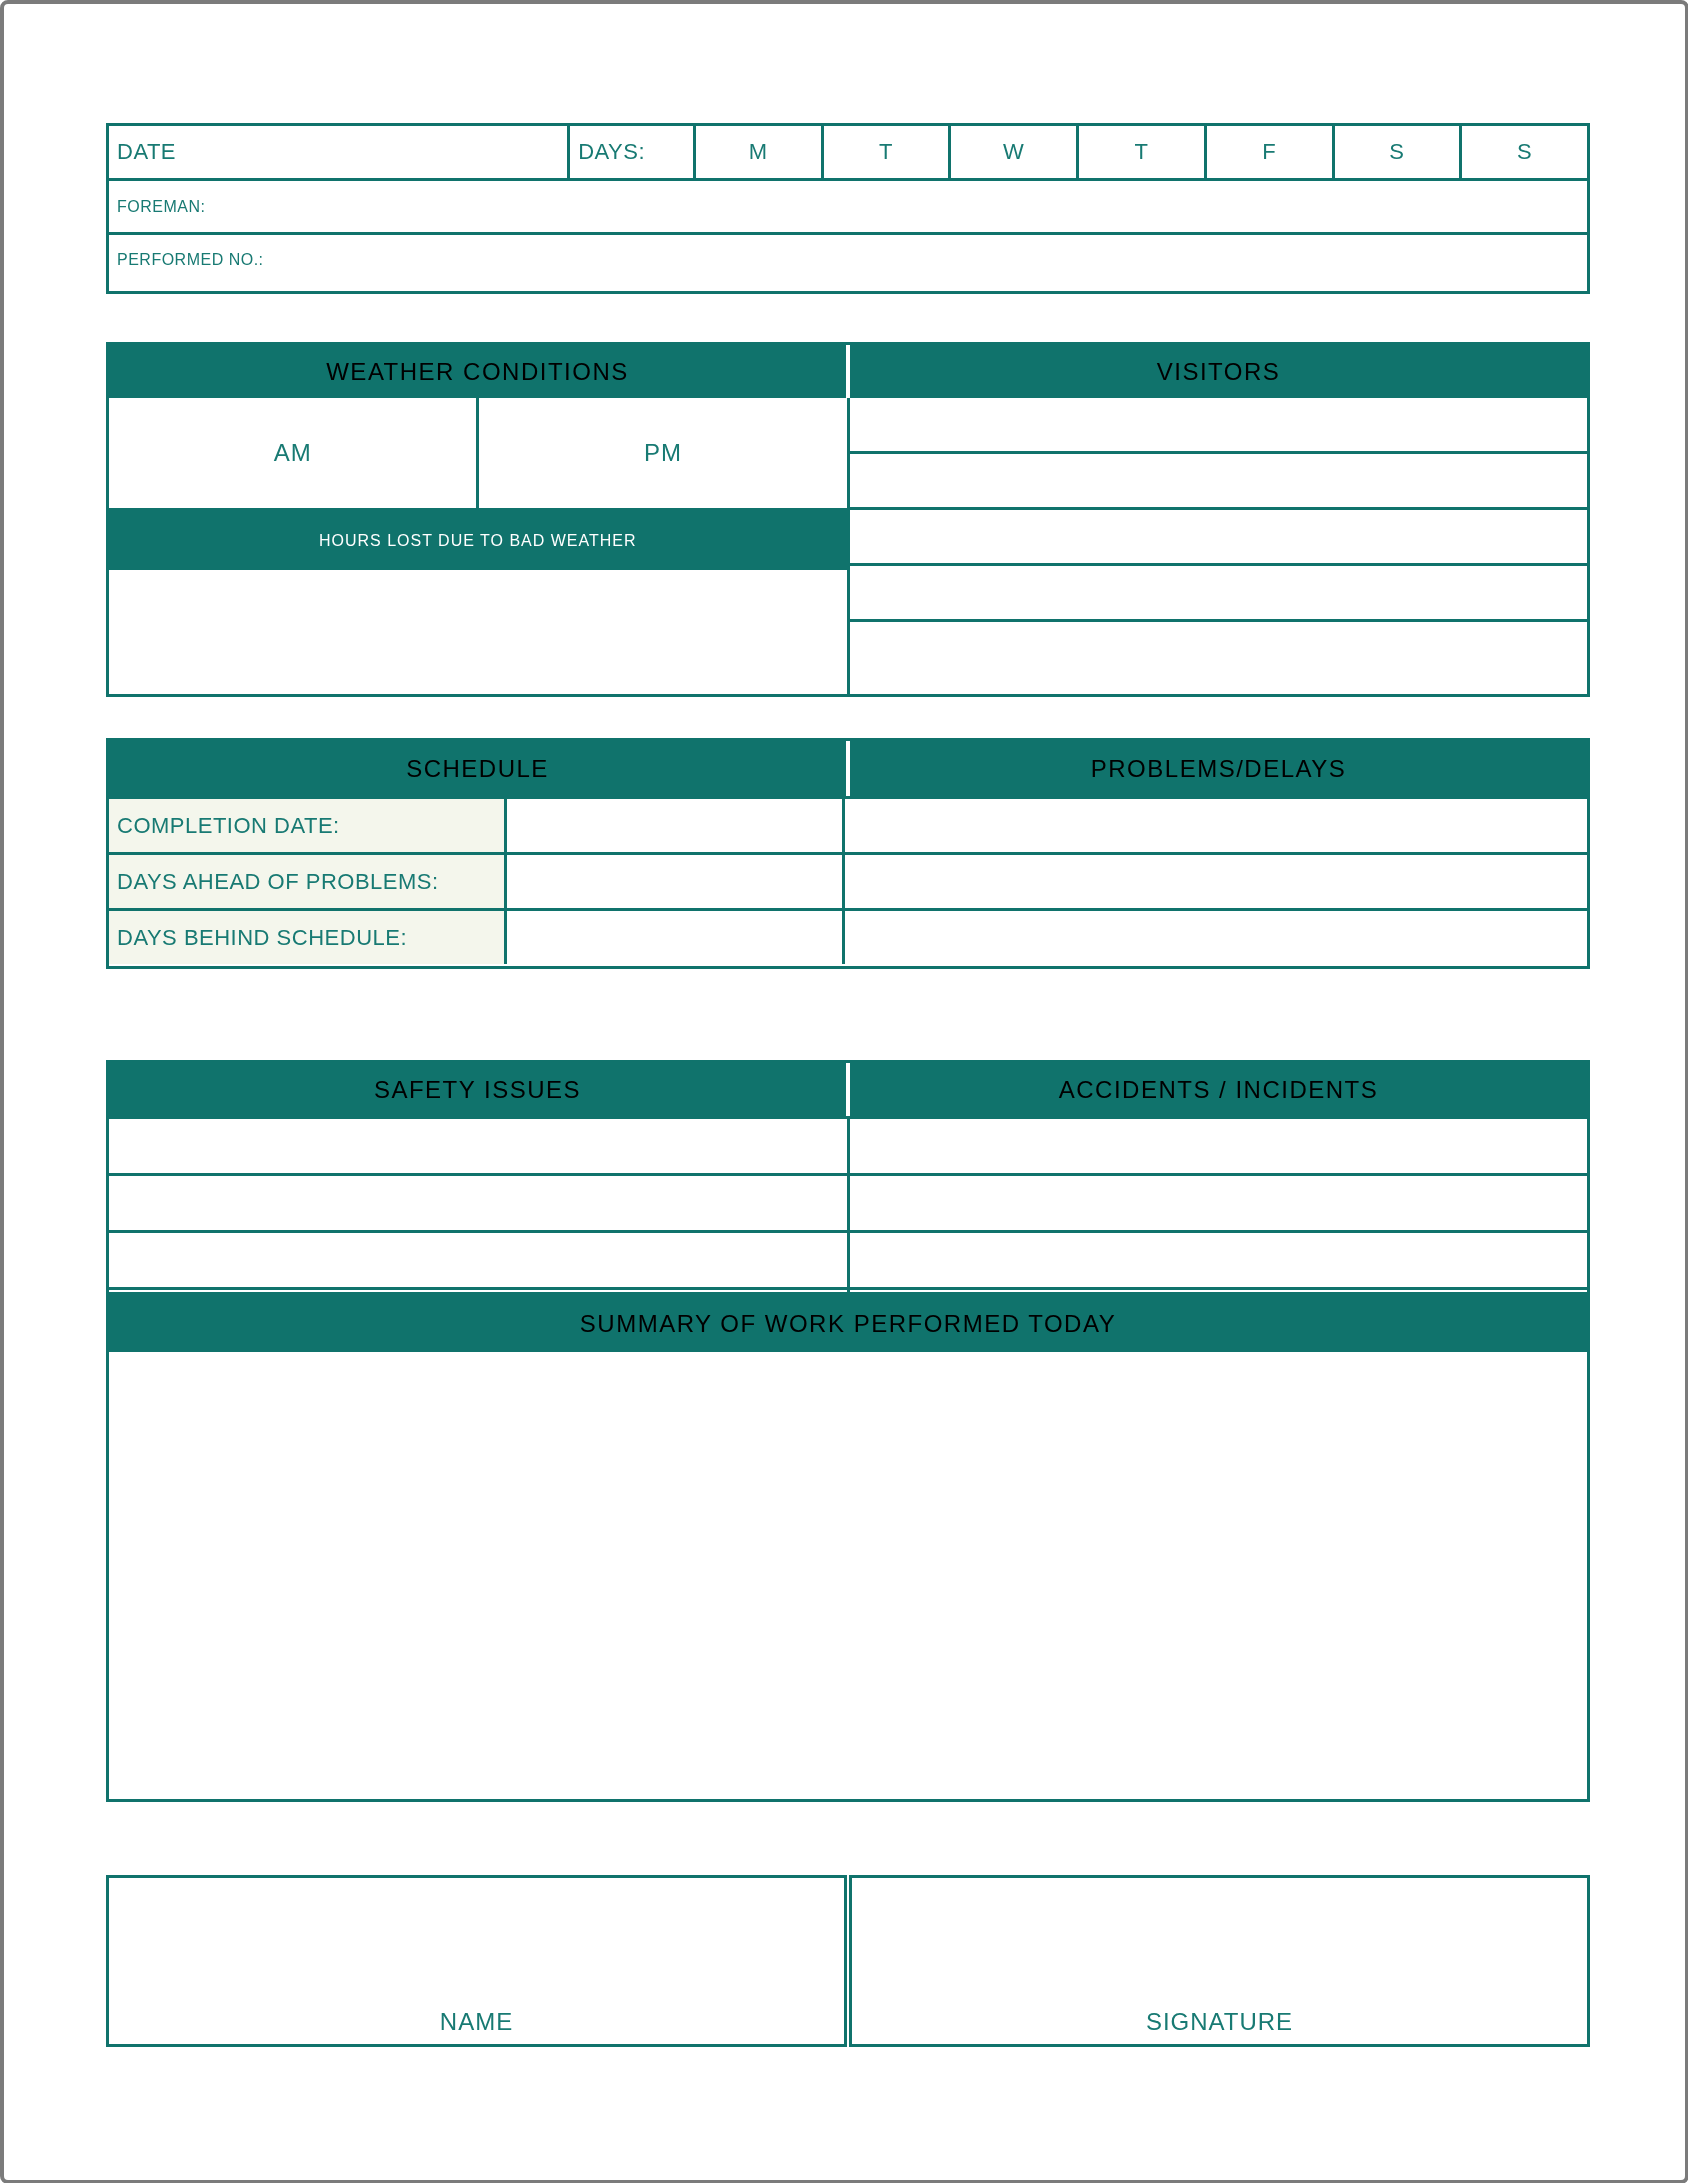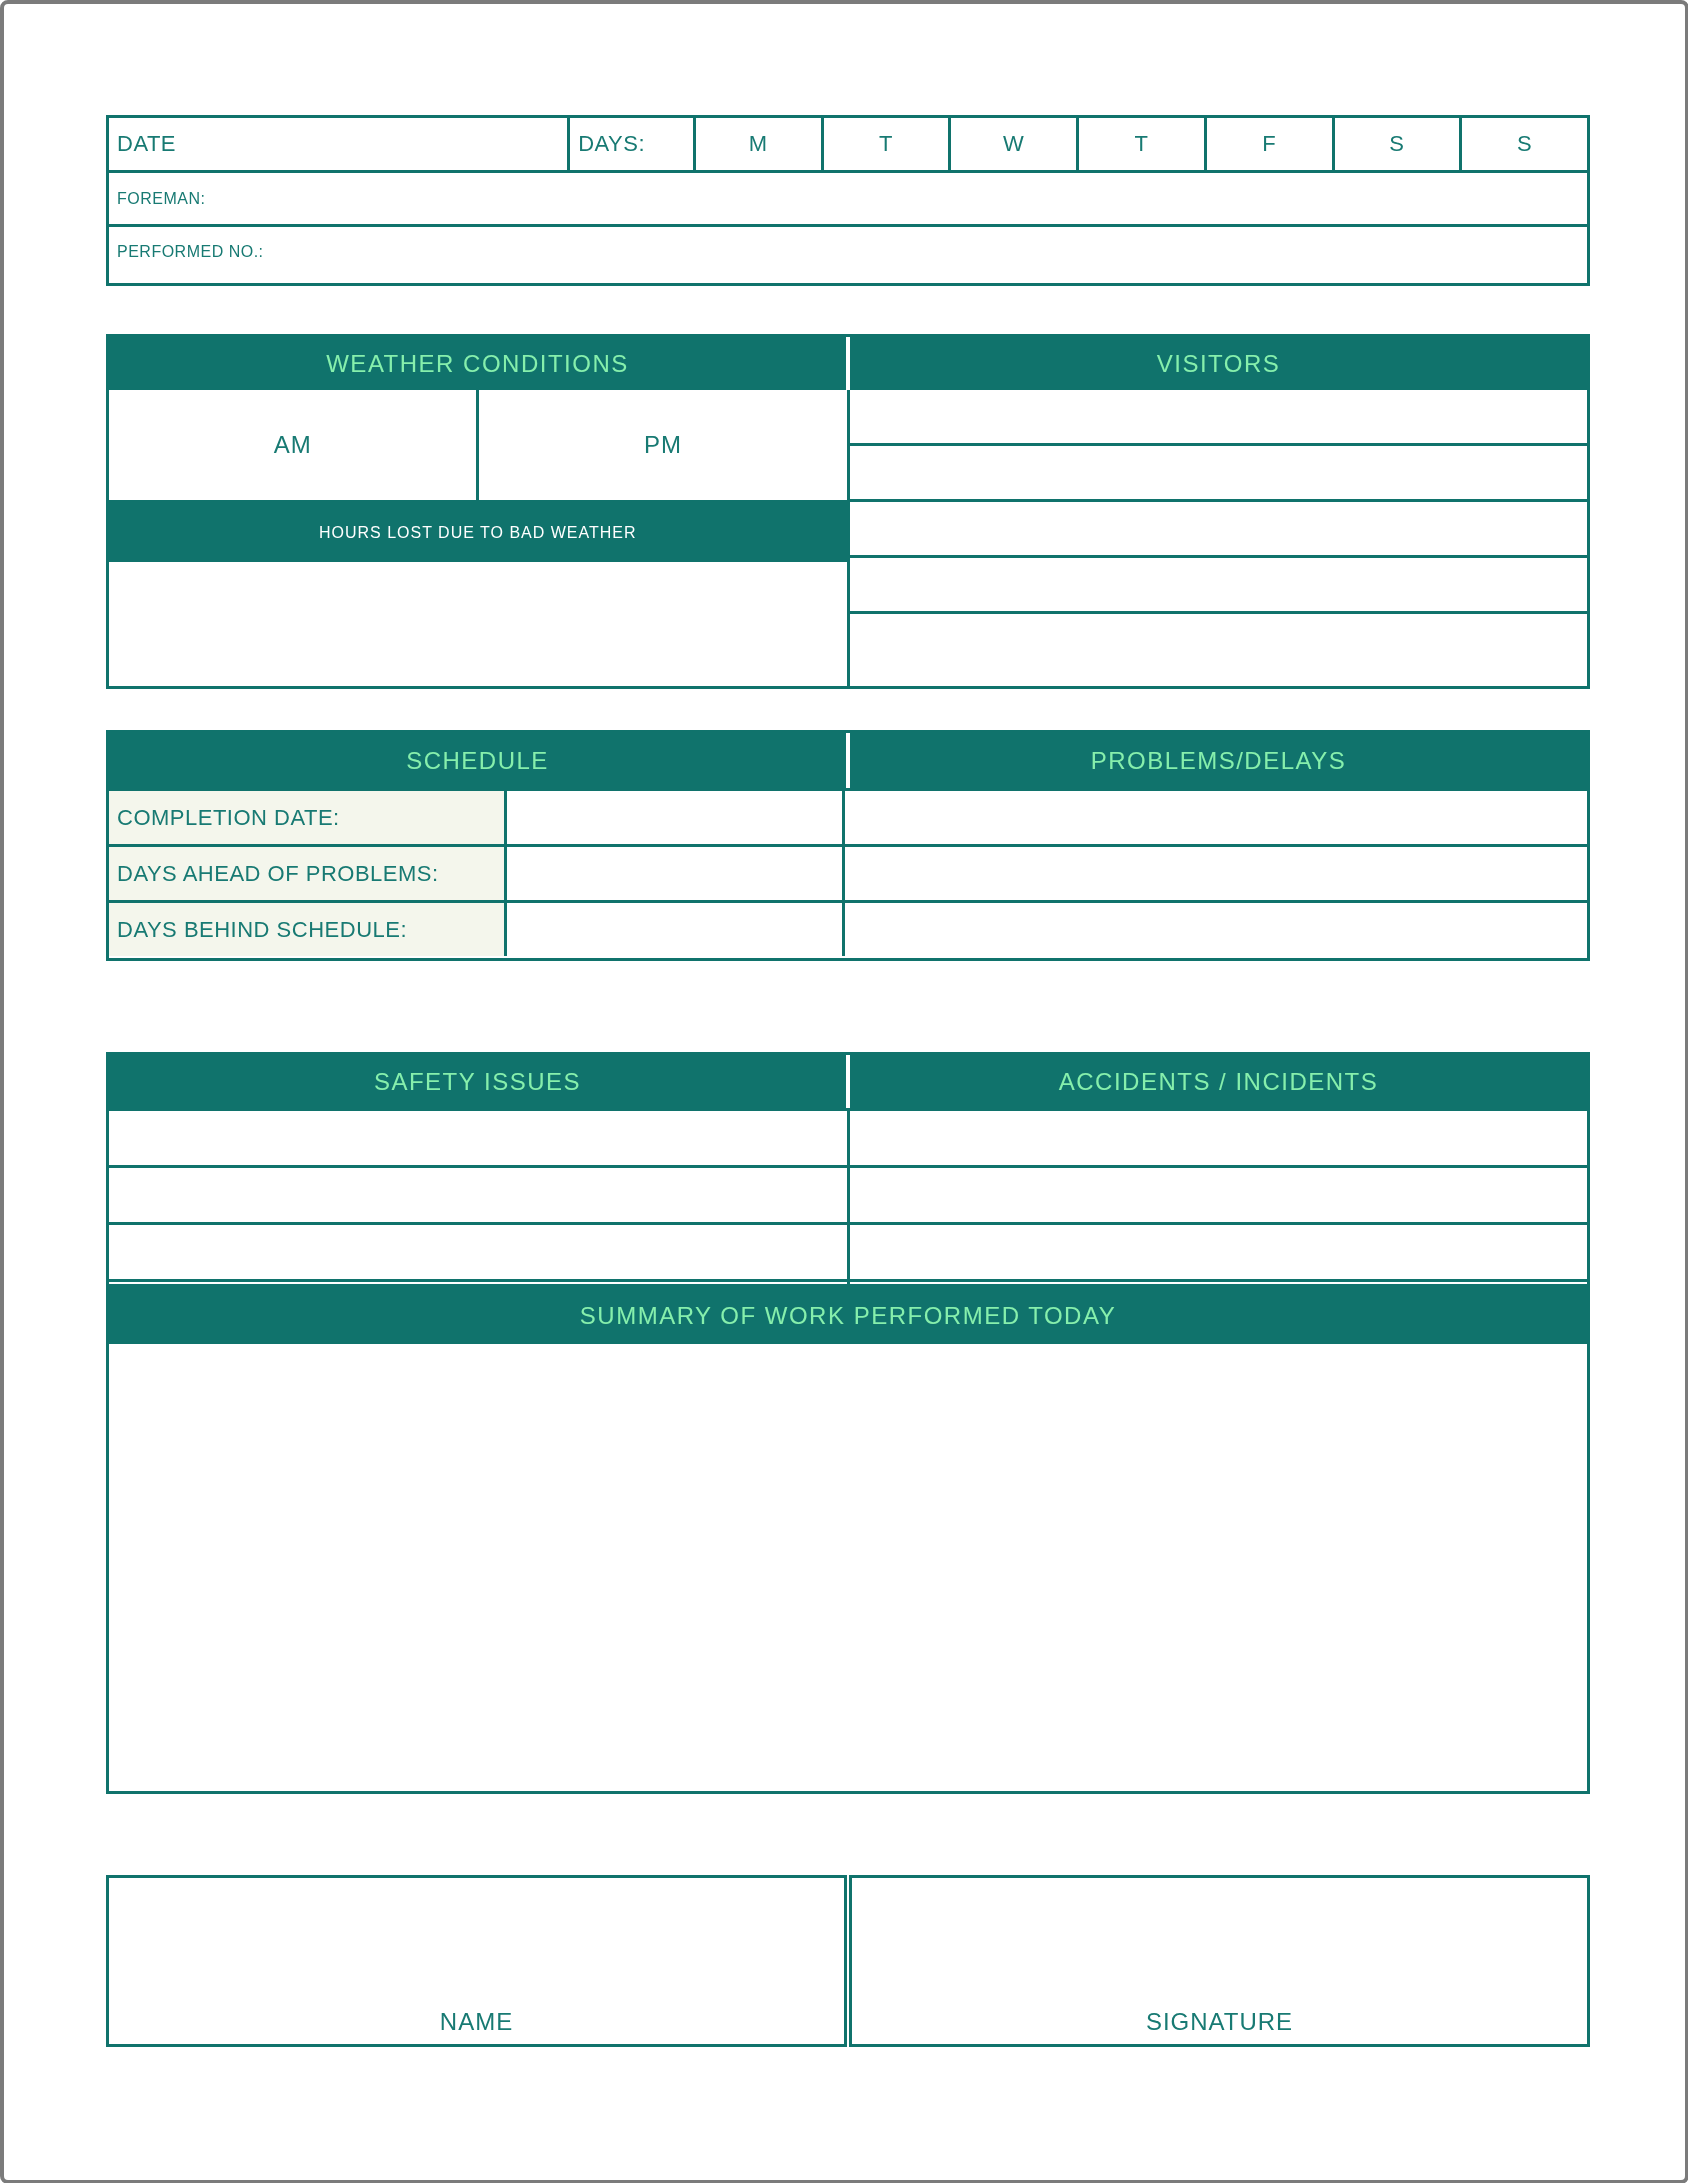--- a/index.html
+++ b/index.html
@@ -18,37 +18,38 @@
   .page{
     position:absolute; inset:0;
     border:4px solid var(--frame);
     border-radius:8px;
     background:#fff;
   }
   .section{
     position:absolute; left:102px; width:1484px;
     border:3px solid var(--teal);
     background:#fff;
+    margin-top:8px;
   }
   
   #sec-top{top:111px; height:171px;}
   .trow{display:flex; align-items:center;}
   .trow + .trow{border-top:3px solid var(--teal);}
   #row-date{height:52px;}
   #row-foreman{height:54px;}
   #row-contract{height:52px;}
   .cell{height:100%; display:flex; align-items:center; font-size:22px; letter-spacing:0.5px;}
   .cell + .cell{border-left:3px solid var(--teal);}
   .c-date{flex:0 0 31%; padding-left:8px;}
   .c-days{flex:0 0 8.5%; padding-left:8px;}
   .c-day{flex:1; justify-content:center;}
   .fullrow{width:100%; padding-left:8px; font-size:16px; letter-spacing:0.5px; height:100%; display:flex; align-items:center;}
   
   .sec-header{
-    display:flex; background:var(--teal); color:#86efac;
+    display:flex; background:var(--teal); color:#000000;
     font-size:24px; letter-spacing:1.5px;
   }
   .sec-header .half{flex:1; display:flex; align-items:center; justify-content:center;}
   .vdiv{width:4px; background:#fff;}
   .sec-body{display:flex;}
   .halfL{flex:1; border-right:3px solid var(--teal);}
   .halfR{flex:1;}
   
   #sec-weather{top:330px; height:355px;}
   #sec-weather .sec-header{height:53px;}

